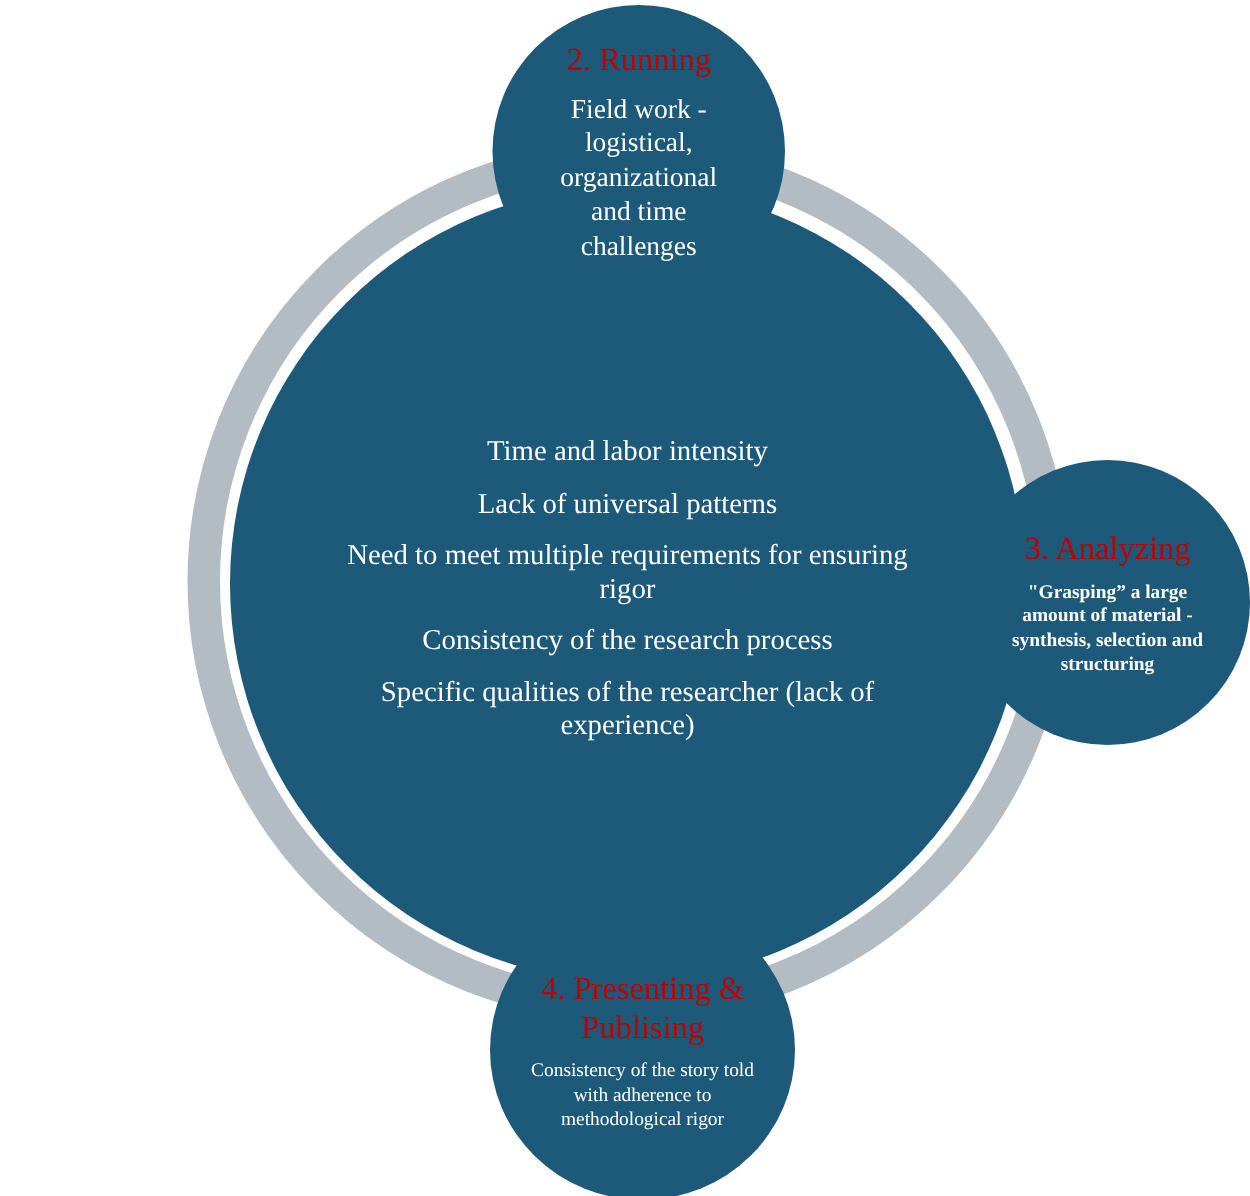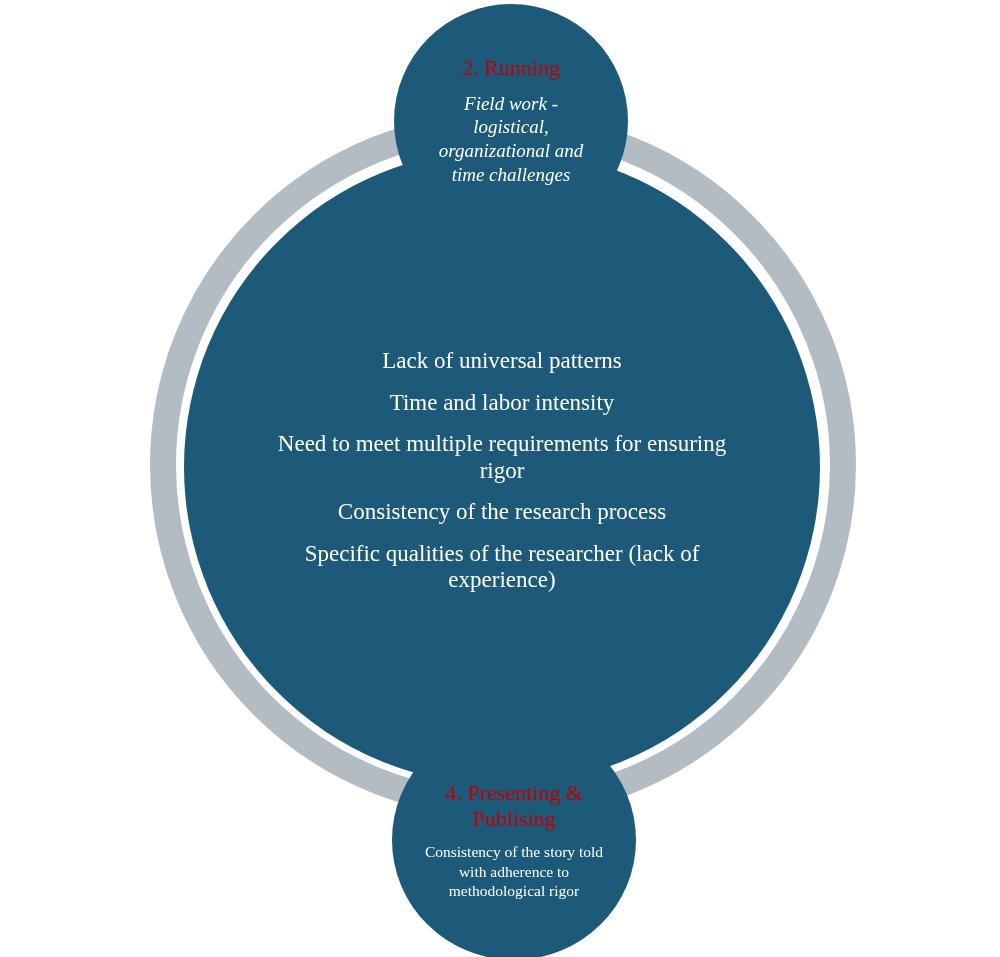--- a/index.html
+++ b/index.html
@@ -54,63 +54,67 @@
     background: var(--teal, #1d5a7a);
     display: flex;
     flex-direction: column;
     align-items: center;
     justify-content: center;
     text-align: center;
     color: var(--text, #ffffff);
   }
   .node-title {
     color: var(--title, #c00000);
-    font-size: 22px;
+    font-size: 26px;
     line-height: 1.2;
   }
   .node-desc {
     color: var(--text, #ffffff);
     margin-top: 10px;
     line-height: 1.25;
   }
 
   .node-running  { left: 394px; top: 4px;   width: 234px; height: 234px; }
-  .node-running .node-desc { font-size: 19px; width: 150px; font-style: italic; }
+  .node-running .node-desc { font-size: 22px; width: 150px; }
 
   .node-designing { left: 8px; top: 348px; width: 252px; height: 252px; }
 
   .node-analyzing { left: 772px; top: 368px; width: 228px; height: 228px; }
   .node-analyzing .node-desc { font-size: 15.5px; font-weight: bold; width: 172px; }
 
   .node-presenting { left: 392px; top: 720px; width: 244px; height: 240px; }
   .node-presenting .node-title { width: 170px; }
   .node-presenting .node-desc { font-size: 15.5px; font-weight: normal; width: 200px; }
 </style>
 </head>
 <body>
 
 <div class="canvas">
 
   <div class="ring"></div>
 
   <div class="center-circle">
     <div class="center-lines">
+      <div>Time and labor intensity</div>
       <div>Lack of universal patterns</div>
-      <div>Time and labor intensity</div>
       <div>Need to meet multiple requirements for ensuring rigor</div>
       <div>Consistency of the research process</div>
       <div>Specific qualities of the researcher (lack of experience)</div>
     </div>
   </div>
 
   <div class="node node-running">
     <div class="node-title">2. Running</div>
     <div class="node-desc">Field work - logistical, organizational and time challenges</div>
   </div>
 
 
+  <div class="node node-analyzing">
+    <div class="node-title">3. Analyzing</div>
+    <div class="node-desc">"Grasping” a large amount of material - synthesis, selection and structuring</div>
+  </div>
 
   <div class="node node-presenting">
     <div class="node-title">4. Presenting &amp; Publising</div>
     <div class="node-desc">Consistency of the story told with adherence to methodological rigor</div>
   </div>
 
 </div>
 
 </body></html>

